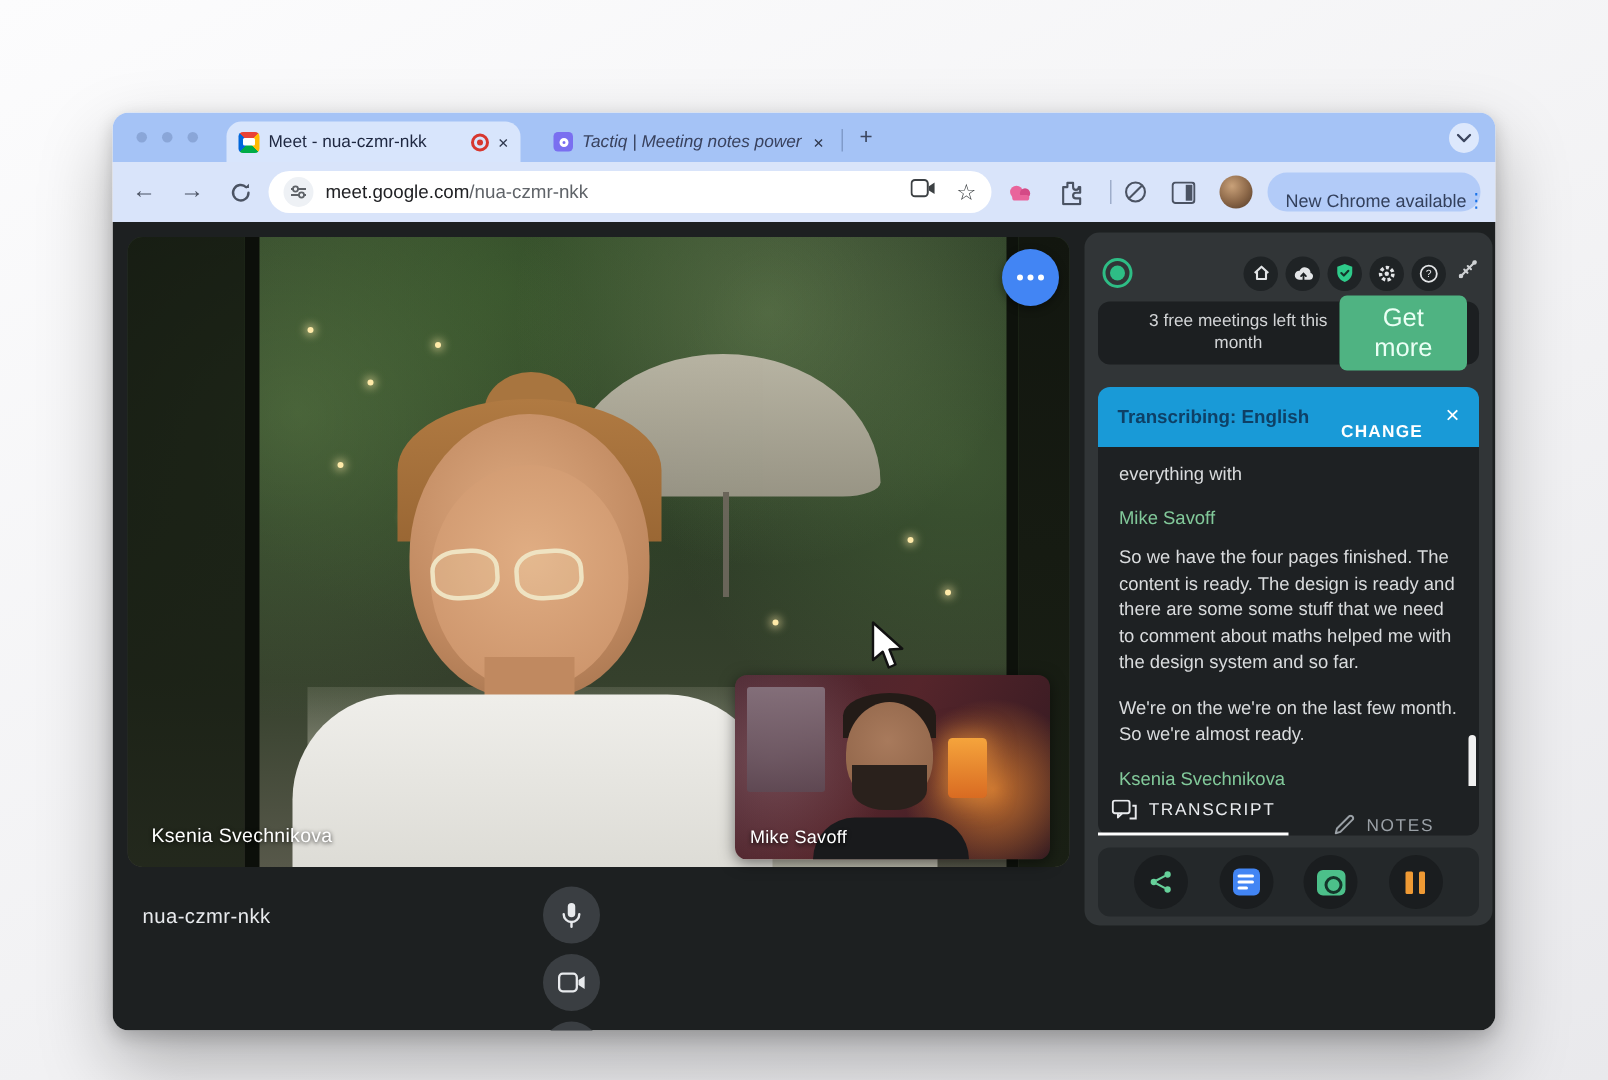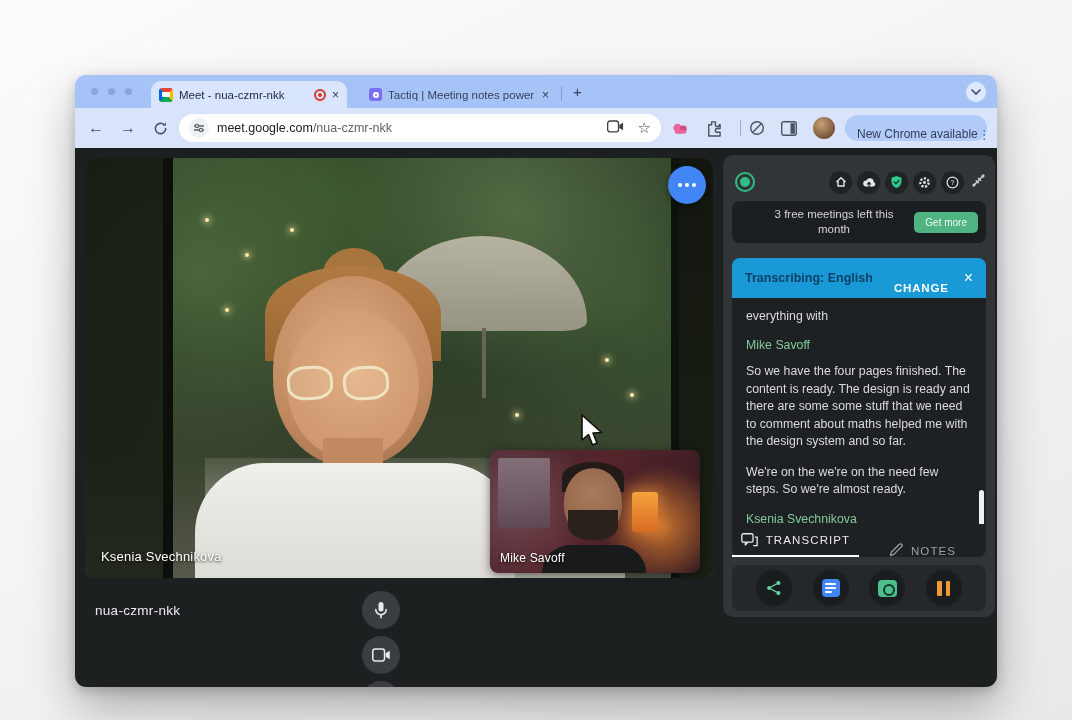--- a/index.html
+++ b/index.html
@@ -8,21 +8,21 @@
 
   .window { position:absolute; left:75px; top:75px; width:922px; height:612px;
     border-radius:11px; overflow:hidden; box-shadow:0 22px 48px rgba(0,0,0,.28), 0 4px 12px rgba(0,0,0,.18); }
 
   
   .tabstrip { position:relative; height:33px; background:#a5c3f6; }
   .win-dots { position:absolute; left:16px; top:13px; display:flex; gap:10px; }
   .win-dots i { width:7px; height:7px; border-radius:50%; background:rgba(70,95,140,.28); }
   .tab { position:absolute; top:6px; height:27px; display:flex; align-items:center; padding:4px 8px; }
   .tab.active { left:76px; width:196px; background:#d8e5fc; border-radius:10px 10px 0 0; }
-  .tab.inactive { left:286px; width:196px; }
+  .tab.inactive { left:286px; width:196px;font-style:italic; }
   .tab .title { flex:1; font-size:11.5px; color:#1e2740; white-space:nowrap; overflow:hidden; text-overflow:ellipsis; padding:0 6px; }
   .tab.inactive .title { color:#39425e; }
   .favicon-meet { width:14px; height:14px; border-radius:3px; flex:none;
     background:conic-gradient(from 45deg,#ffba00 0 25%,#00ac47 0 50%,#0066da 0 75%,#e94235 0); position:relative; }
   .favicon-meet::after { content:""; position:absolute; left:3px; top:4.5px; width:8px; height:5px; background:#fff; border-radius:1px; }
   .favicon-tactiq { width:13px; height:13px; border-radius:3px; flex:none; background:#7a6ff0; position:relative; }
   .favicon-tactiq::after { content:""; position:absolute; inset:3.5px; border-radius:50%; border:2px solid #fff; }
   .rec-dot { width:12px; height:12px; border-radius:50%; border:2px solid #d7372f; position:relative; flex:none; margin-right:6px; }
   .rec-dot::after { content:""; position:absolute; inset:2px; border-radius:50%; background:#d7372f; }
   .tab-close { font-size:12px; color:#30394f; line-height:1; flex:none; }
@@ -103,21 +103,21 @@
 
   
   .tactiq { position:absolute; left:648px; top:7px; width:272px; height:462px; background:#313537; border-radius:10px; padding:8px 9px; }
   .tq-header { height:38px; display:flex; align-items:center; }
   .tq-logo { width:20px; height:20px; border-radius:50%; border:2px solid #2ebd85; position:relative; margin-left:3px; }
   .tq-logo::after { content:""; position:absolute; inset:3px; border-radius:50%; background:#2ebd85; }
   .tq-hicons { margin-left:auto; display:flex; align-items:center; gap:5px; }
   .hbtn { width:23px; height:23px; border-radius:50%; background:#1f2325; display:flex; align-items:center; justify-content:center; }
   .meet-left-card { height:42px; background:#1c1f21; border-radius:8px; display:flex; align-items:center; padding:0 8px 0 26px; }
   .meet-left-card .txt { width:152px; font-size:11.5px; line-height:1.3; color:#d2d4d6; text-align:center; }
-  .getmore { margin-left:auto; background:#4fb382; color:#eafff4; font-size:10px; padding:5px 11px; border-radius:5px; border:none; }
+  .getmore { margin-left:auto; background:#4fb382; color:#eafff4; font-size:17px; padding:5px 11px; border-radius:5px; border:none; }
   .transcribe-bar { margin-top:15px; height:40px; background:#199ad7; border-radius:8px 8px 0 0; display:flex; align-items:center; padding:0 13px; }
   .transcribe-bar .lbl { font-size:12.5px; font-weight:bold; color:#0e4066; }
   .transcribe-bar .change { margin-left:auto; font-size:11.5px; font-weight:bold; letter-spacing:.8px; color:#fff;margin-top:20px; }
   .transcribe-bar .x { margin-left:15px; font-size:16px; color:#fff; line-height:1; }
   .transcript-card { background:#1e2123; height:226px; padding:10px 14px 0; overflow:hidden; position:relative; }
   .t-text { font-size:12.3px; line-height:1.42; color:#d9dbdd; margin-bottom:13px; }
   .t-speaker { font-size:12.3px; color:#82c99a; margin-bottom:11px; }
   .tq-scroll { position:absolute; right:2px; top:192px; width:5px; height:36px; background:#f1f1f1; border-radius:3px; }
   .tq-tabs { background:#1e2123; height:33px; border-radius:0 0 8px 8px; display:flex; }
   .tq-tab { width:50%; display:flex; align-items:center; justify-content:center; gap:8px; font-size:11.5px; letter-spacing:1.1px; }
@@ -387,21 +387,21 @@
         <span class="lbl">Transcribing: English</span>
         <span class="change">CHANGE</span>
         <span class="x">×</span>
       </div>
 
       <div class="transcript-card">
         <div id="transcript-list">
             <div class="t-text">everything with</div>
             <div class="t-speaker">Mike Savoff</div>
             <div class="t-text">So we have the four pages finished. The content is ready. The design is ready and there are some some stuff that we need to comment about maths helped me with the design system and so far.</div>
-            <div class="t-text">We're on the we're on the need few steps. So we're almost ready.</div>
+            <div class="t-text">We're on the we're on the last few month. So we're almost ready.</div>
             <div class="t-speaker">Ksenia Svechnikova</div>
           </div>
         <span class="tq-scroll"></span>
       </div>
 
       <div class="tq-tabs">
         <div class="tq-tab active">
           <svg width="17" height="14" viewBox="0 0 18 15">
               <rect x="0.8" y="0.8" width="12" height="9" rx="1.5" stroke="#e8eaed" stroke-width="1.4" fill="none"></rect>
               <path d="M4.5 9.8v3l3-3" stroke="#e8eaed" stroke-width="1.4" fill="none" stroke-linejoin="round"></path>

